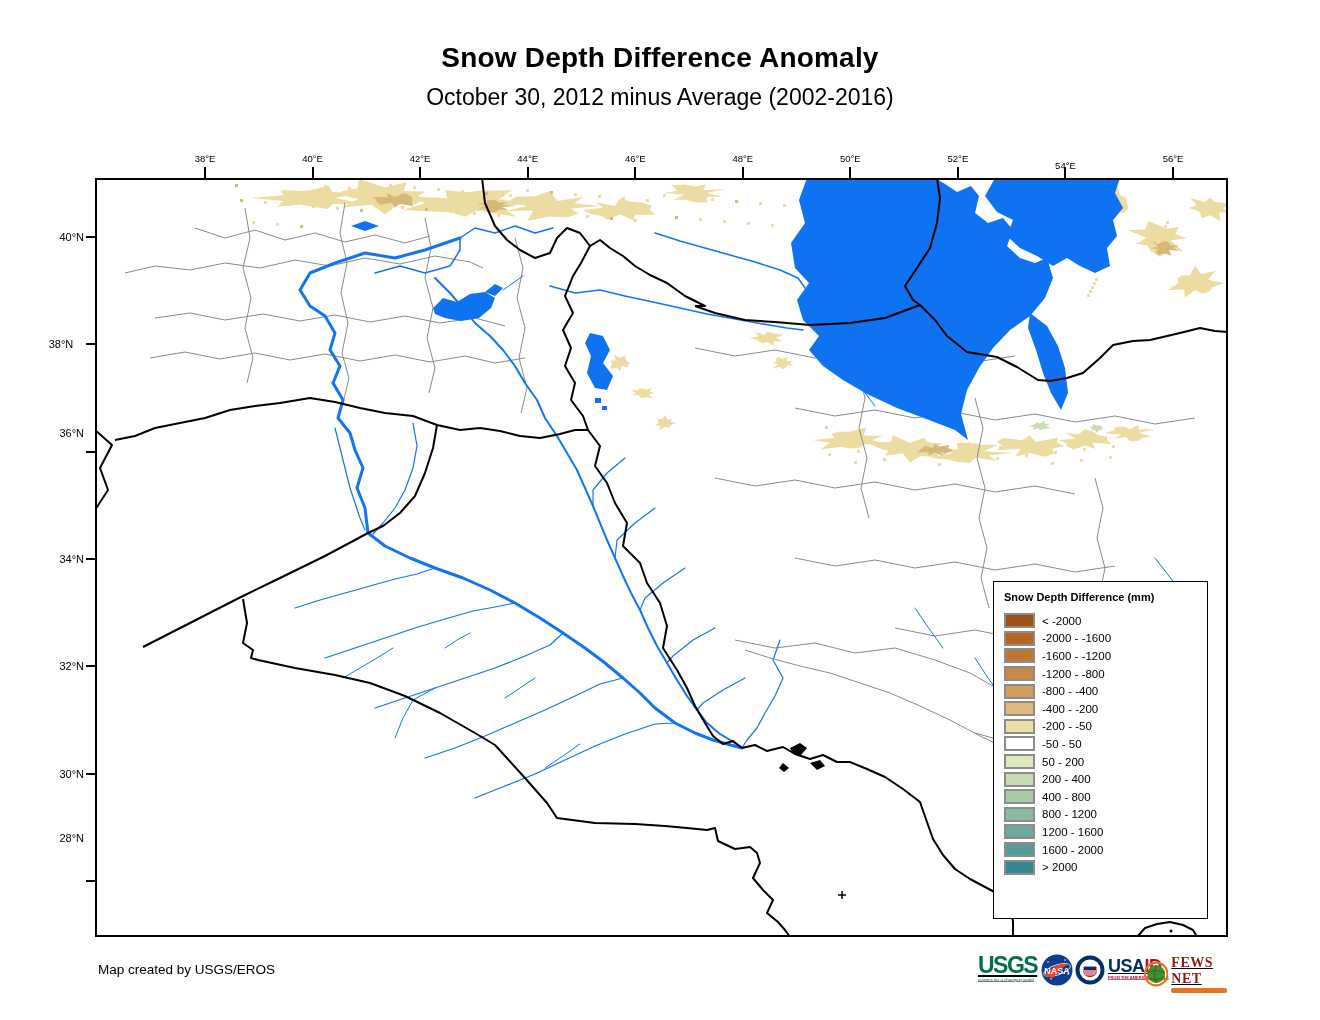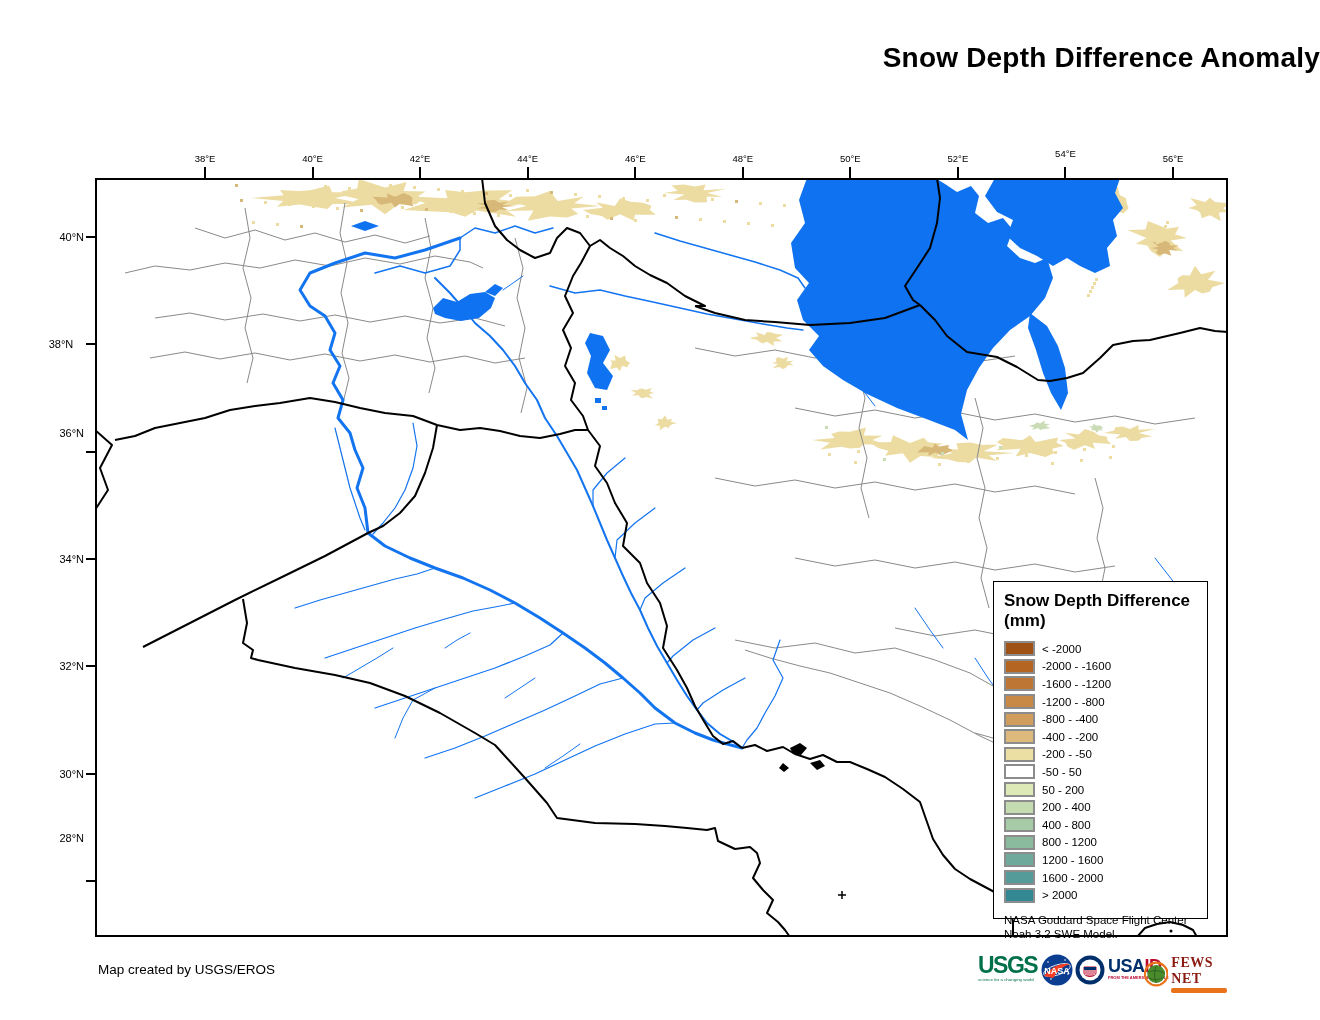--- a/index.html
+++ b/index.html
@@ -1,78 +1,79 @@
 <!DOCTYPE html>
 <html><head>
 <meta charset="utf-8">
 <style>
   html,body{margin:0;padding:0;background:#ffffff;}
   body{width:1320px;height:1020px;position:relative;overflow:hidden;
        font-family:"Liberation Sans", sans-serif;color:#000;}
-  .title-block{position:absolute;left:0;top:42px;width:1320px;text-align:right;}
+  .title-block{position:absolute;left:0;top:42px;width:1320px;text-align:center;}
   .map-title{font-size:28px;font-weight:bold;letter-spacing:.2px;}
   .map-subtitle{font-size:23px;margin-top:10px;}
   #map-wrap{position:absolute;left:95px;top:178px;width:1133px;height:759px;background:#fff;}
   #map-svg{position:absolute;left:0;top:0;}
   .tick-top{position:absolute;width:2px;height:11px;background:#000;}
   .tick-top-label{position:absolute;width:44px;text-align:center;font-size:9.5px;}
   .tick-left{position:absolute;width:9px;height:2px;background:#000;}
   .tick-left-label{position:absolute;width:46px;text-align:right;font-size:11px;}
   #legend{position:absolute;left:898px;top:403px;width:215px;height:338px;
           background:#fff;border:1px solid #000;z-index:3;box-sizing:border-box;
           padding:9px 8px 0 10px;}
-  #legend-title{font-size:17px;font-weight:bold;margin-bottom:9px;}
+  #legend-title{font-size:11px;font-weight:bold;margin-bottom:9px;}
   .legend-row{display:flex;align-items:center;height:17.6px;}
   .legend-swatch{width:27px;height:11px;border:2px solid #8c8c8c;flex:0 0 auto;}
   .legend-label{font-size:11.5px;margin-left:7px;white-space:nowrap;}
   #legend-source{margin-top:9px;font-size:11.5px;line-height:14px;}
   #footer-credit{position:absolute;left:98px;top:962px;font-size:13.5px;}
   
   #logo-bar{position:absolute;left:975px;top:951px;width:250px;height:40px;}
-  .logo{position:absolute;}
+  .logo{position:absolute;text-decoration:underline;}
   #usgs-logo{left:3px;top:3px;width:62px;height:32px;}
   .usgs-row{display:flex;align-items:flex-start;}
   .usgs-text{font-size:23px;font-weight:bold;letter-spacing:-1.5px;line-height:22px;}
   .usgs-tag{font-size:8px;transform:scale(.55);transform-origin:left top;white-space:nowrap;margin-top:1px;}
   #nasa-logo{left:66px;top:3px;width:32px;height:32px;}
   #usaid-logo{left:100px;top:4px;}
   .usaid-row{display:flex;align-items:center;}
   .usaid-text{font-size:18px;font-weight:bold;letter-spacing:-.5px;line-height:18px;}
   .usaid-tag{font-size:8px;transform:scale(.5);transform-origin:left top;white-space:nowrap;font-weight:bold;}
   #fews-logo{left:169px;top:4px;}
   .fews-row{display:flex;align-items:center;}
   .fews-text{font-family:"Liberation Serif", serif;font-size:14px;font-weight:bold;letter-spacing:.5px;}
   .fews-bar{height:5px;border-radius:2px;margin-top:1px;width:56px;}
 </style>
 </head>
 <body>
 
 <div class="title-block">
   <div class="map-title">Snow Depth Difference Anomaly</div>
+  <div class="map-subtitle">October 30, 2012 minus Average (2002-2016)</div>
 </div>
 
 <div id="axis-layer">
     <div class="tick-top" style="left: 204px; top: 167px;"></div>
     <div class="tick-top-label" style="left: 183px; top: 153px;">38°E</div>
     <div class="tick-top" style="left: 311.56px; top: 167px;"></div>
     <div class="tick-top-label" style="left: 290.56px; top: 153px;">40°E</div>
     <div class="tick-top" style="left: 419.12px; top: 167px;"></div>
     <div class="tick-top-label" style="left: 398.12px; top: 153px;">42°E</div>
     <div class="tick-top" style="left: 526.68px; top: 167px;"></div>
     <div class="tick-top-label" style="left: 505.68px; top: 153px;">44°E</div>
     <div class="tick-top" style="left: 634.24px; top: 167px;"></div>
     <div class="tick-top-label" style="left: 613.24px; top: 153px;">46°E</div>
     <div class="tick-top" style="left: 741.8px; top: 167px;"></div>
     <div class="tick-top-label" style="left: 720.8px; top: 153px;">48°E</div>
     <div class="tick-top" style="left: 849.36px; top: 167px;"></div>
     <div class="tick-top-label" style="left: 828.36px; top: 153px;">50°E</div>
     <div class="tick-top" style="left: 956.92px; top: 167px;"></div>
     <div class="tick-top-label" style="left: 935.92px; top: 153px;">52°E</div>
     <div class="tick-top" style="left: 1064.48px; top: 167px;"></div>
-    <div class="tick-top-label" style="left: 1043.48px; top: 148px;">54°E</div>
+    <div class="tick-top-label" style="left: 1043.48px; top: 160px;">54°E</div>
     <div class="tick-top" style="left: 1172.04px; top: 167px;"></div>
     <div class="tick-top-label" style="left: 1151.04px; top: 153px;">56°E</div>
     <div class="tick-left" style="left: 86px; top: 236px;"></div>
     <div class="tick-left-label" style="left: 38px; top: 231px;">40°N</div>
     <div class="tick-left" style="left: 86px; top: 343.3px;"></div>
     <div class="tick-left-label" style="left: 38px; top: 338.3px; text-align: center;">38°N</div>
     <div class="tick-left" style="left: 86px; top: 450.6px;"></div>
     <div class="tick-left-label" style="left: 38px; top: 427px;">36°N</div>
     <div class="tick-left" style="left: 86px; top: 557.9px;"></div>
     <div class="tick-left-label" style="left: 38px; top: 552.9px;">34°N</div>
@@ -339,24 +340,20 @@
         </div>
         <div class="legend-row">
           <div class="legend-swatch" style="background: rgb(85, 155, 154);"></div>
           <span class="legend-label">1600 - 2000</span>
         </div>
         <div class="legend-row">
           <div class="legend-swatch" style="background: rgb(51, 136, 148);"></div>
           <span class="legend-label">&gt; 2000</span>
         </div>
       </div>
-    <div id="legend-source">
-      <div>NASA Goddard Space Flight Center</div>
-      <div>Noah 3.2 SWE Model.</div>
-    </div>
   </div>
 </div>
 
 <div id="footer-credit">Map created by USGS/EROS</div>
 
 <div id="logo-bar">
   <div class="logo" id="usgs-logo">
     <div class="usgs-row">
       <svg width="15" height="22" viewBox="0 0 15 22">
         <path d="M0 4 Q4 1 7 4 T14 4" stroke="#00704a" stroke-width="2" fill="none"></path>

